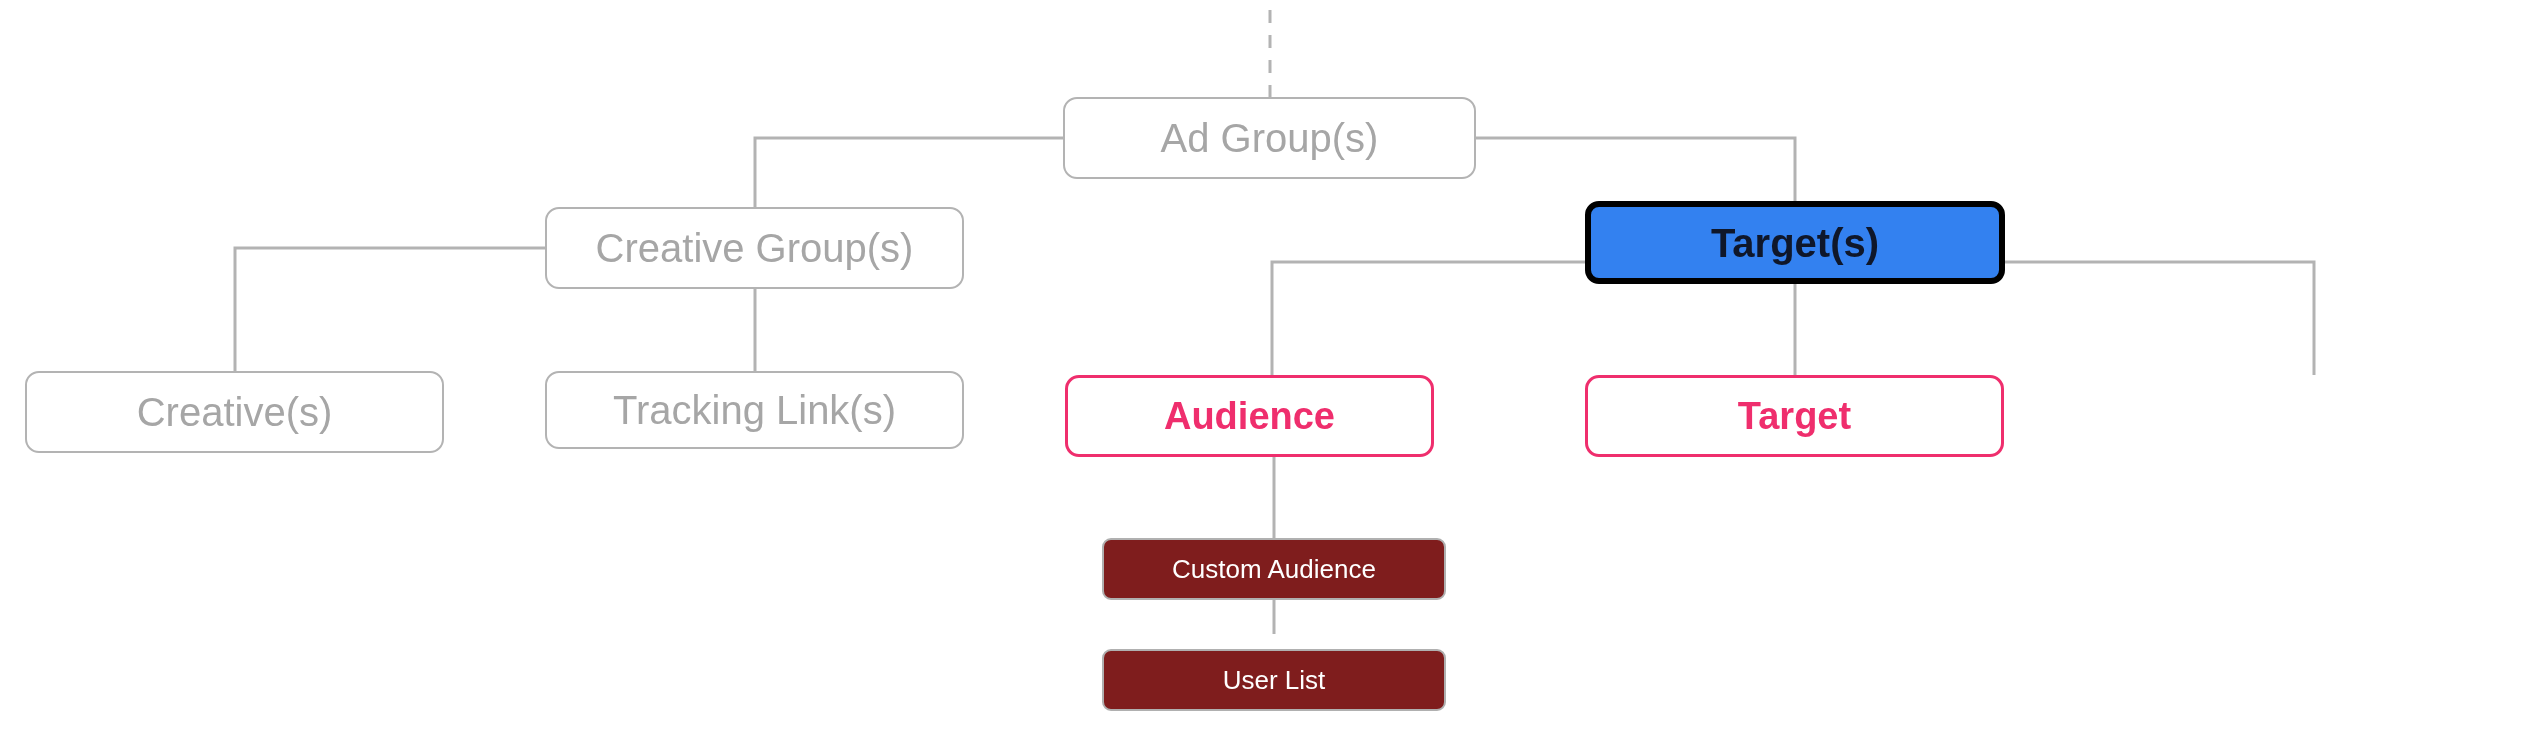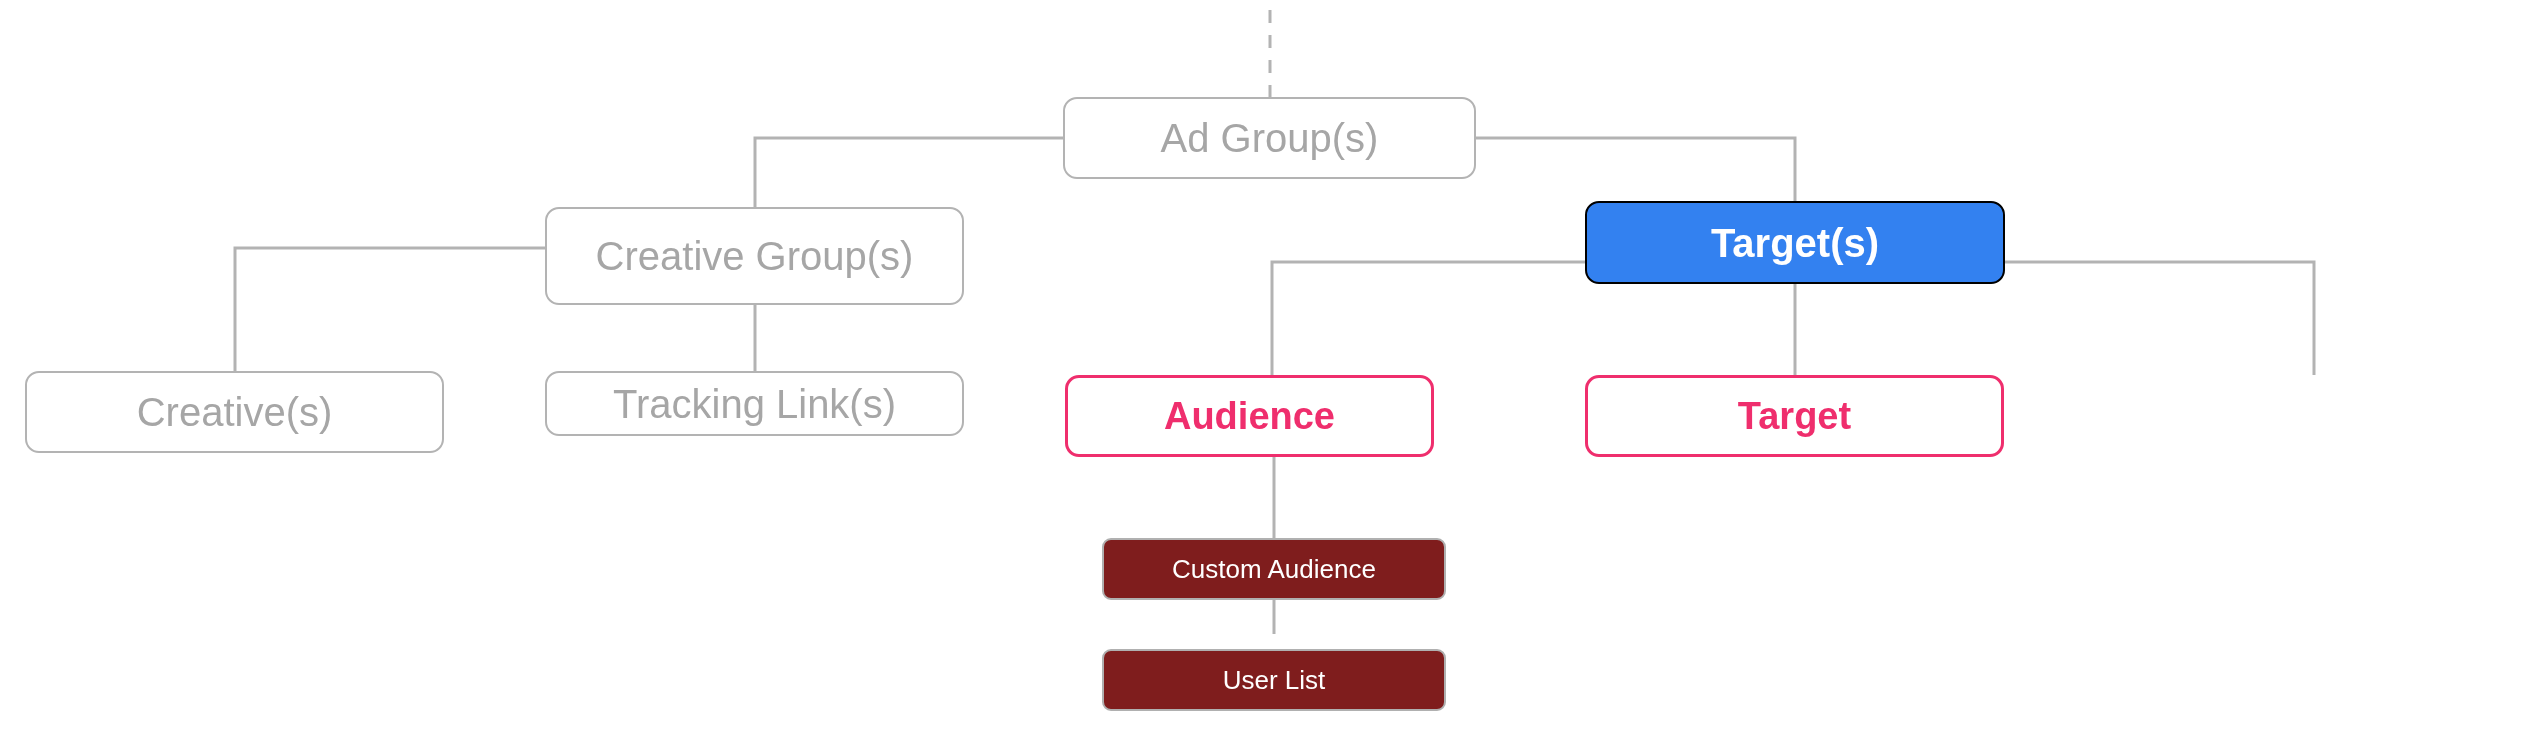--- a/index.html
+++ b/index.html
@@ -41,23 +41,23 @@
     background: #ffffff;
     border: 2px solid #b3b3b3;
     border-radius: 14px;
     color: #a6a6a6;
     font-size: 40px;
     font-weight: 400;
   }
   
   .node.solid-blue {
     background: #3381f0;
-    border: 2px solid #000000;
+    border: 6px solid #000000;
     border-radius: 14px;
-    color: #ffffff;
+    color: #0f172a;
     font-size: 40px;
     font-weight: 700;
   }
   
   .node.outline-pink {
     background: #ffffff;
     border: 3px solid #ef2e6d;
     border-radius: 14px;
     color: #ef2e6d;
     font-size: 38px;
@@ -102,29 +102,29 @@
 
     <path d="M 1274 457 L 1274 538" fill="none" stroke="#b3b3b3" stroke-width="3"></path>
 
     <path d="M 1274 600 L 1274 634" fill="none" stroke="#b3b3b3" stroke-width="3"></path>
   </svg>
 
   <div class="node outline-gray" style="left:1063px; top:97px; width:413px; height:82px;">
     <span class="node-label">Ad Group(s)</span>
   </div>
 
-  <div class="node outline-gray" style="left:545px; top:207px; width:419px; height:98px;text-align:right;">
+  <div class="node outline-gray" style="left:545px; top:207px; width:419px; height:82px;text-align:right;">
     <span class="node-label">Creative Group(s)</span>
   </div>
 
   <div class="node outline-gray" style="left:25px; top:371px; width:419px; height:82px;">
     <span class="node-label">Creative(s)</span>
   </div>
 
-  <div class="node outline-gray" style="left:545px; top:371px; width:419px; height:65px;">
+  <div class="node outline-gray" style="left:545px; top:371px; width:419px; height:78px;">
     <span class="node-label">Tracking Link(s)</span>
   </div>
 
   <div class="node solid-blue" style="left:1585px; top:201px; width:420px; height:83px;">
     <span class="node-label">Target(s)</span>
   </div>
 
   <div class="node outline-pink" style="left:1065px; top:375px; width:369px; height:82px;">
     <span class="node-label">Audience</span>
   </div>

